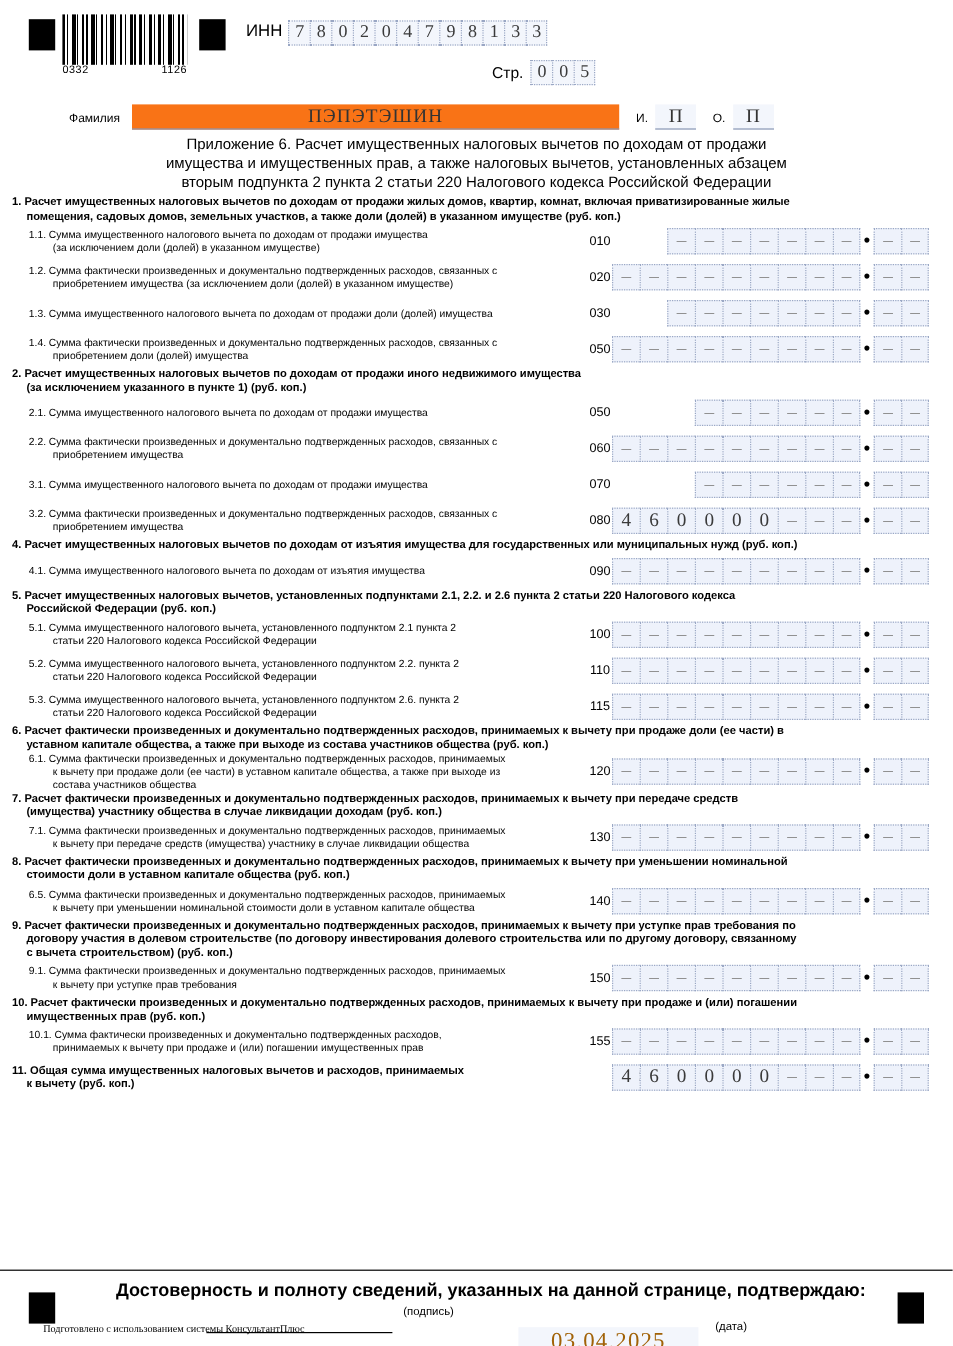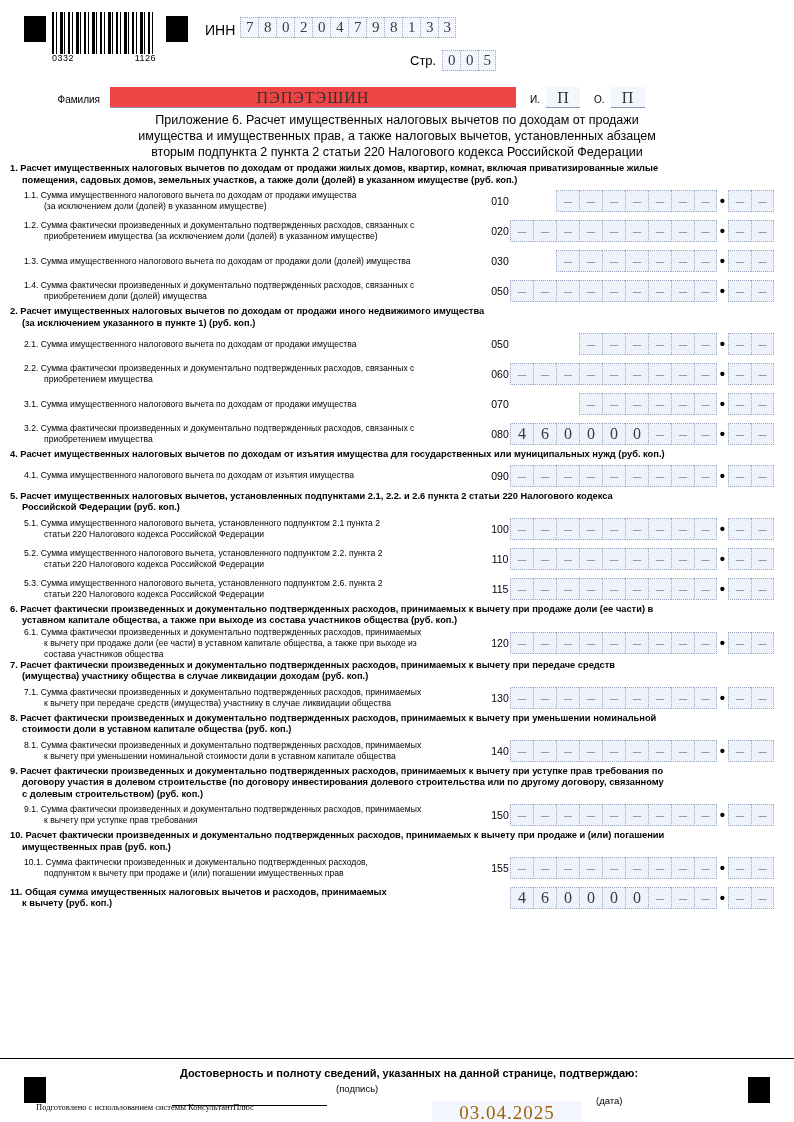--- a/index.html
+++ b/index.html
@@ -59,21 +59,21 @@
     justify-content: space-between;
     font-size: 9px;
     letter-spacing: 0.5px;
   }
 
   .inn-row {
     position: absolute;
     left: 205px;
     top: 17px;
     display: flex;
-    align-items: flex-end;
+    align-items: flex-start;
   }
   .inn-label {
     font-size: 14px;
     margin-right: 5px;
   }
   .str-row {
     position: absolute;
     left: 410px;
     top: 50px;
     display: flex;
@@ -117,21 +117,21 @@
     font-size: 10px;
     width: 110px;
     text-align: right;
     padding-right: 10px;
     padding-bottom: 3px;
     box-sizing: border-box;
   }
   .fam-box {
     width: 406px;
     height: 21px;
-    background: #ef4444;
+    background: #f97316;
     border-bottom: 1px solid #8a97b5;
     text-align: center;
     font-family: "Liberation Serif", serif;
     font-size: 16px;
     letter-spacing: 1px;
     color: #333;
     line-height: 21px;
     box-sizing: border-box;
   }
   .ini-label {
@@ -236,21 +236,21 @@
   .footer {
     position: absolute;
     left: 0;
     top: 1058px;
     width: 794px;
     border-top: 1.5px solid #000;
     padding-top: 8px;
   }
   .foot-conf {
     text-align: center;
-    font-size: 11px;
+    font-size: 15px;
     font-weight: bold;
     padding-left: 24px;
   }
   .foot-line {
     position: relative;
     height: 30px;
     margin-top: 4px;
   }
   .sign-line {
     position: absolute;
@@ -655,42 +655,42 @@
           </div>
           <span class="dot-sep">•</span>
           <div class="cells">
             <span class="amt-cell dash">–</span>
             <span class="amt-cell dash">–</span>
           </div>
         </div>
       </div>
       <div class="sec-head"><span>8. Расчет фактически произведенных и документально подтвержденных расходов, принимаемых к вычету при уменьшении номинальной</span><span class="cont">стоимости доли в уставном капитале общества (руб. коп.)</span></div>
       <div class="line-row">
-        <div class="line-label"><span>8.1. Сумма фактически произведенных и документально подтвержденных расходов, принимаемых</span><span class="cont">к вычету при уменьшении номинальной стоимости доли в уставном капитале общества</span></div>
+        <div class="line-label"><span>6.5. Сумма фактически произведенных и документально подтвержденных расходов, принимаемых</span><span class="cont">к вычету при уменьшении номинальной стоимости доли в уставном капитале общества</span></div>
         <div class="line-code">140</div>
         <div class="fieldwrap">
           <div class="cells">
             <span class="amt-cell dash">–</span>
             <span class="amt-cell dash">–</span>
             <span class="amt-cell dash">–</span>
             <span class="amt-cell dash">–</span>
             <span class="amt-cell dash">–</span>
             <span class="amt-cell dash">–</span>
             <span class="amt-cell dash">–</span>
             <span class="amt-cell dash">–</span>
             <span class="amt-cell dash">–</span>
           </div>
           <span class="dot-sep">•</span>
           <div class="cells">
             <span class="amt-cell dash">–</span>
             <span class="amt-cell dash">–</span>
           </div>
         </div>
       </div>
-      <div class="sec-head"><span>9. Расчет фактически произведенных и документально подтвержденных расходов, принимаемых к вычету при уступке прав требования по</span><span class="cont">договору участия в долевом строительстве (по договору инвестирования долевого строительства или по другому договору, связанному</span><span class="cont">с долевым строительством) (руб. коп.)</span></div>
+      <div class="sec-head"><span>9. Расчет фактически произведенных и документально подтвержденных расходов, принимаемых к вычету при уступке прав требования по</span><span class="cont">договору участия в долевом строительстве (по договору инвестирования долевого строительства или по другому договору, связанному</span><span class="cont">с вычета строительством) (руб. коп.)</span></div>
       <div class="line-row">
         <div class="line-label"><span>9.1. Сумма фактически произведенных и документально подтвержденных расходов, принимаемых</span><span class="cont">к вычету при уступке прав требования</span></div>
         <div class="line-code">150</div>
         <div class="fieldwrap">
           <div class="cells">
             <span class="amt-cell dash">–</span>
             <span class="amt-cell dash">–</span>
             <span class="amt-cell dash">–</span>
             <span class="amt-cell dash">–</span>
             <span class="amt-cell dash">–</span>
@@ -701,21 +701,21 @@
           </div>
           <span class="dot-sep">•</span>
           <div class="cells">
             <span class="amt-cell dash">–</span>
             <span class="amt-cell dash">–</span>
           </div>
         </div>
       </div>
       <div class="sec-head"><span>10. Расчет фактически произведенных и документально подтвержденных расходов, принимаемых к вычету при продаже и (или) погашении</span><span class="cont">имущественных прав (руб. коп.)</span></div>
       <div class="line-row">
-        <div class="line-label"><span>10.1. Сумма фактически произведенных и документально подтвержденных расходов,</span><span class="cont">подпунктом к вычету при продаже и (или) погашении имущественных прав</span></div>
+        <div class="line-label"><span>10.1. Сумма фактически произведенных и документально подтвержденных расходов,</span><span class="cont">принимаемых к вычету при продаже и (или) погашении имущественных прав</span></div>
         <div class="line-code">155</div>
         <div class="fieldwrap">
           <div class="cells">
             <span class="amt-cell dash">–</span>
             <span class="amt-cell dash">–</span>
             <span class="amt-cell dash">–</span>
             <span class="amt-cell dash">–</span>
             <span class="amt-cell dash">–</span>
             <span class="amt-cell dash">–</span>
             <span class="amt-cell dash">–</span>

